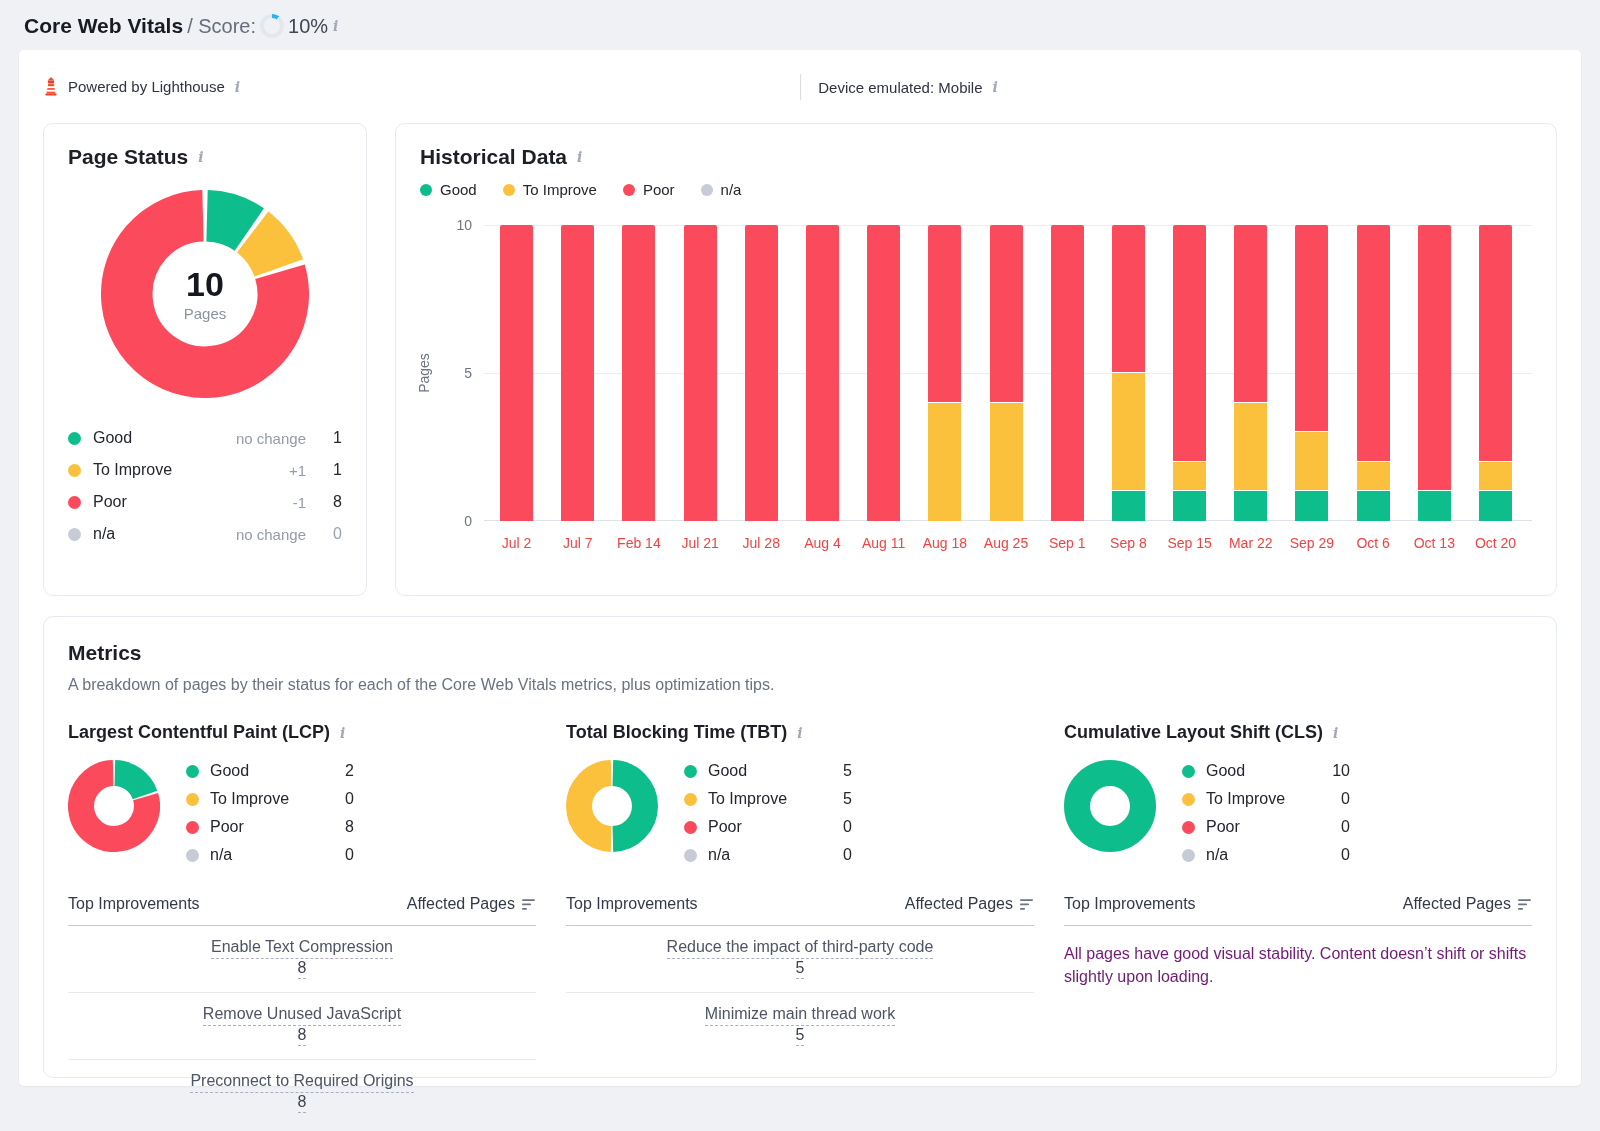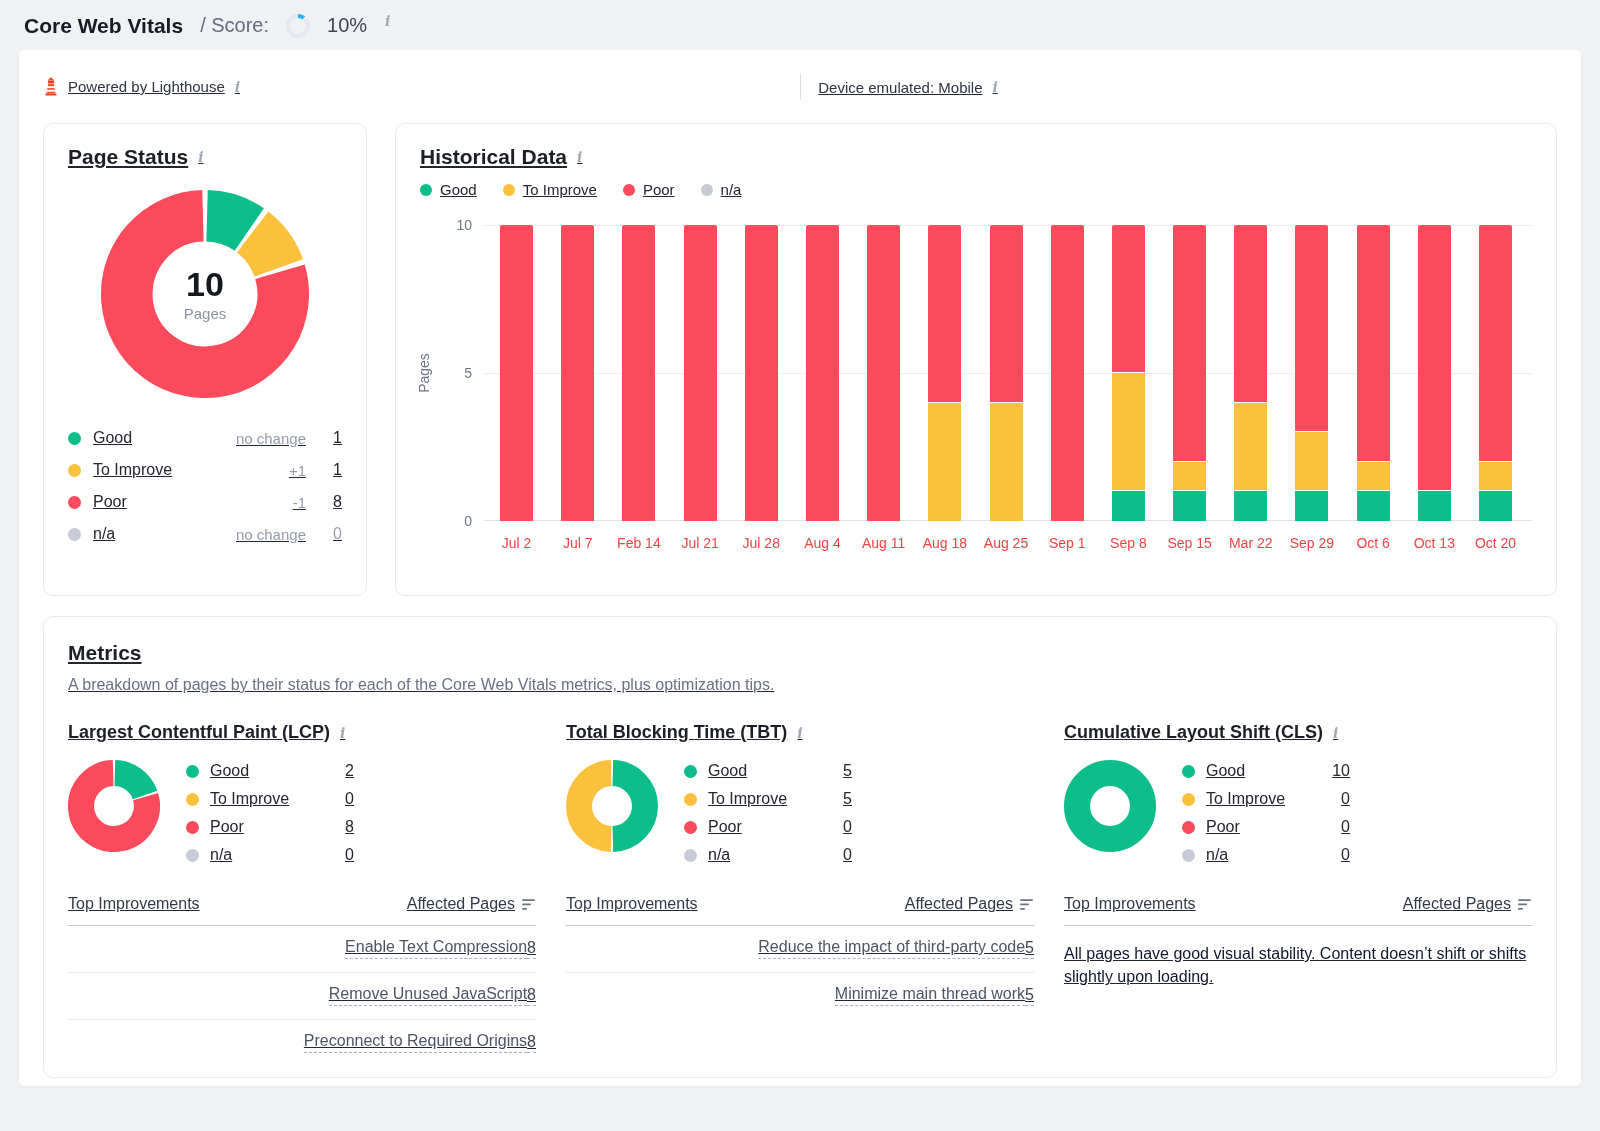--- a/index.html
+++ b/index.html
@@ -3,32 +3,32 @@
 <meta charset="utf-8">
 <style>
   * { box-sizing: border-box; }
   html,body { margin:0; padding:0; }
   body {
     width:1600px; height:1131px; overflow:hidden;
     background:#eff1f5; color:#23262e;
     font-family:"Liberation Sans", sans-serif;
   }
   
-  .top-header { display:flex; align-items:flex-start; gap:17px; padding:14px 24px 12px; }
+  .top-header { display:flex; align-items:center; gap:4px; padding:14px 24px 12px; }
   .top-title { font-size:21px; font-weight:bold; color:#181b22; }
   .top-score-label { font-size:20px; color:#656c7b; }
   .score-ring { width:24px; height:24px; border-radius:50%; position:relative;
     background:conic-gradient(#2bb3f1 0deg 36deg, #e4e8ee 36deg 360deg); }
   .score-ring::after { content:""; position:absolute; inset:4px; border-radius:50%; background:#eff1f5; }
   .score-value { font-size:20px; color:#3f4653; }
   .info-icon { font-family:"DejaVu Serif", serif; font-style:italic; font-weight:bold;
     font-size:14px; color:#a0a8b6; cursor:pointer; line-height:1; padding:0 1px; }
   
   .main-card { margin:0 19px; background:#fff; border-radius:5px; height:1036px;
-    box-shadow:0 1px 2px rgba(30,35,50,.05); padding:24px;text-decoration:underline; }
+    box-shadow:0 1px 2px rgba(30,35,50,.05); padding:24px; }
   .toolbar { display:flex; align-items:center; font-size:15px; color:#2e3440; }
   .toolbar .seg { display:flex; align-items:center; gap:9px; }
   .toolbar .divider { width:1px; height:26px; background:#d9dde4; margin:0 18px; }
   
   .cards-row { display:flex; gap:28px; margin-top:23px; }
   .sub-card { border:1px solid #e7eaf0; border-radius:10px; background:#fff; }
   .card-title { display:flex; align-items:center; gap:9px; font-size:21px; font-weight:bold; color:#1c1f26; }
   .ps-card { width:324px; flex:none; height:473px; padding:21px 24px; }
   .hist-card { flex:1; height:473px; padding:21px 24px; }
   
@@ -73,25 +73,25 @@
   .metric-top { display:flex; gap:26px; margin-top:17px; align-items:flex-start; }
   .metric-donut { width:92px; height:92px; flex:none; }
   .metric-legend { width:168px; margin-top:-3px; }
   .m-legend-row { display:flex; align-items:center; padding:5px 0; font-size:16px; }
   .m-legend-row .legend-dot { width:13px; height:13px; margin-right:11px; }
   .m-legend-row .val { margin-left:auto; min-width:26px; text-align:right; color:#23262e; }
   .imp-table { margin-top:26px; }
   .imp-head { display:flex; justify-content:space-between; align-items:center; padding-bottom:12px;
     border-bottom:1px solid #c3c8d1; font-size:16px; color:#333a47; }
   .imp-head .right { display:flex; align-items:center; gap:7px; cursor:pointer; }
-  .imp-row { display:flex; justify-content:flex-end; align-items:center; padding:12px 0 13px; }
+  .imp-row { display:flex; justify-content:center; align-items:center; padding:12px 0 13px;flex-direction:column; }
   .imp-row:not(:last-child) { border-bottom:1px solid #e8eaef; }
   .imp-link { font-size:16px; color:#4d5464; border-bottom:1px dashed #a9b0bd; padding-bottom:2px; cursor:pointer; }
   .imp-pages { font-size:16px; color:#3c4350; border-bottom:1px dashed #a9b0bd; padding-bottom:1px; cursor:pointer; }
-  .imp-note { margin-top:16px; font-size:16px; color:#0f172a; line-height:1.45; }
+  .imp-note { margin-top:16px; font-size:16px; color:#701a75; line-height:1.45; }
 </style>
 </head>
 <body>
 
 <div class="top-header">
   <span class="top-title">Core Web Vitals</span>
   <span class="top-score-label">/ Score:</span>
   <span class="score-ring"></span>
   <span class="score-value">10%</span>
   <span class="info-icon">i</span>

